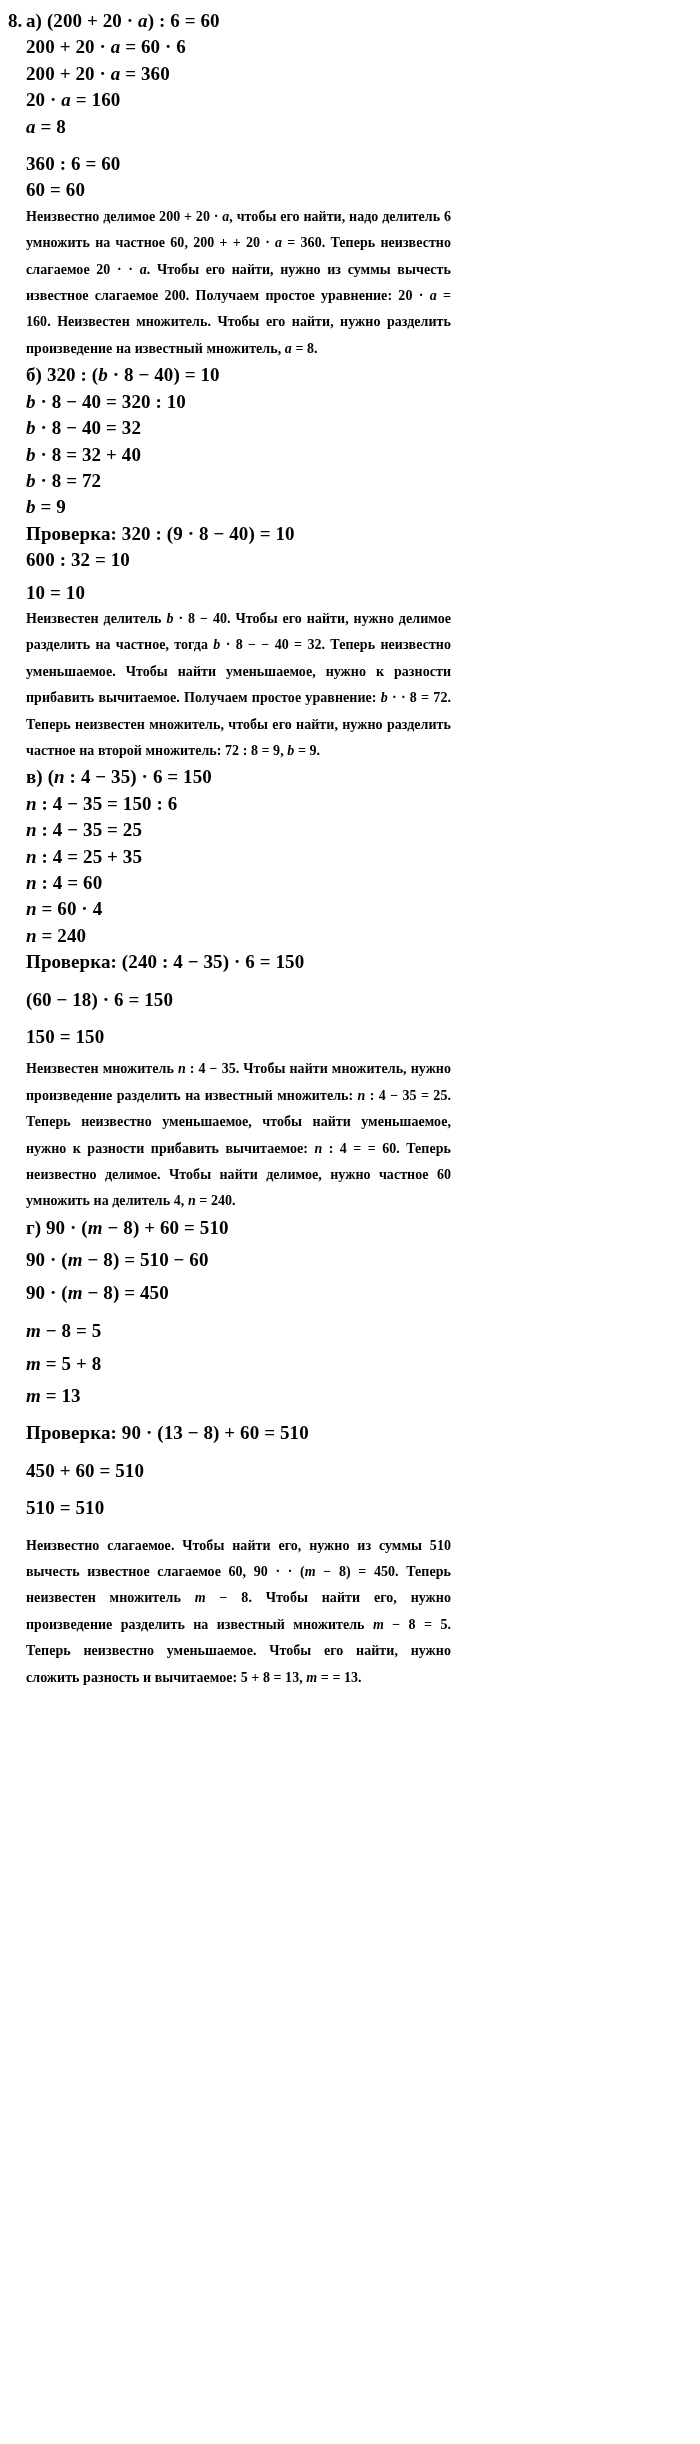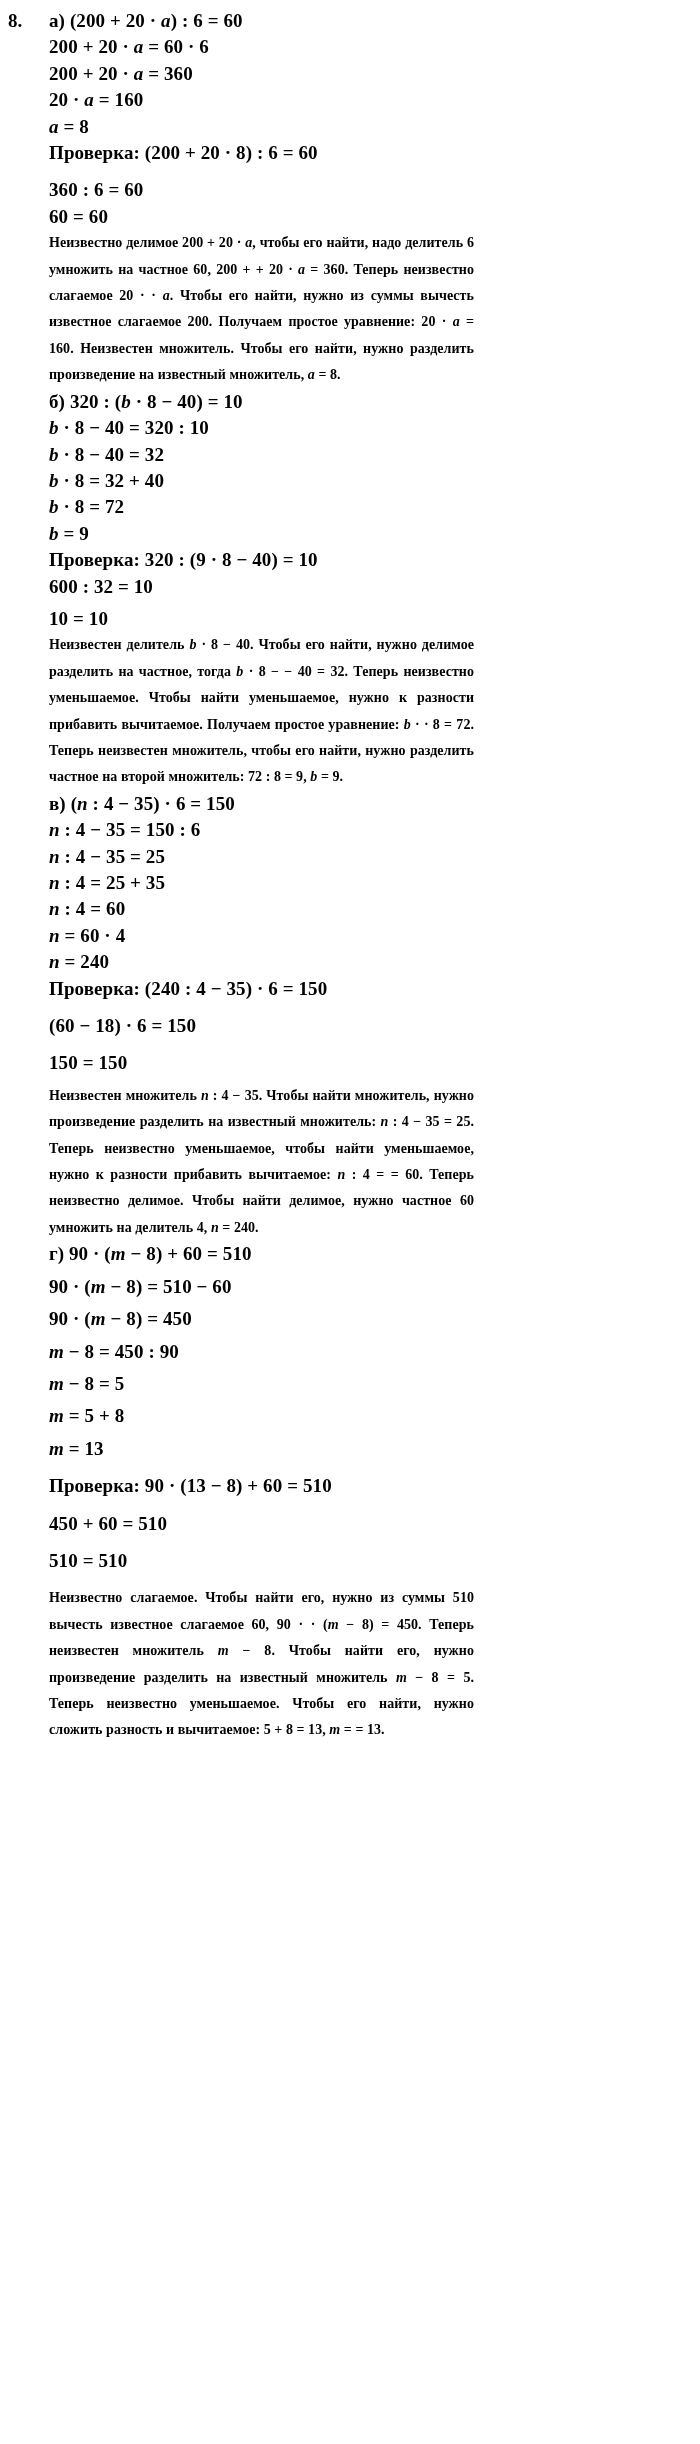--- a/index.html
+++ b/index.html
@@ -29,21 +29,21 @@
   .prob-num {
     position: absolute;
     left: 8px;
     top: 0;
     font-weight: bold;
     font-size: 19px;
     line-height: 26px;
     font-family: "Liberation Serif", "DejaVu Serif", serif;
   }
   .body-col {
-    margin-left: 49px;
+    margin-left: 26px;
     width: 425px;
   }
   
   .eq {
     font-size: 19px;
     line-height: 26.4px;
     font-weight: bold;
     white-space: nowrap;
     letter-spacing: 0.1px;
   }
@@ -74,21 +74,20 @@
 
     <span class="prob-num">8.</span>
 
     <div class="body-col">
 
       <div class="eq"><span class="lbl">а)</span> <span>(200 + 20 · <i>a</i>) : 6 = 60</span></div>
       <div class="eq"><span>200 + 20 · <i>a</i> = 60 · 6</span></div>
       <div class="eq"><span>200 + 20 · <i>a</i> = 360</span></div>
       <div class="eq"><span>20 · <i>a</i> = 160</span></div>
       <div class="eq"><span><i>a</i> = 8</span></div>
-      <div class="eq"><span>Проверка: (200 + 20 · 8) : 6 = 60</span></div>
       <div class="gap-m"></div>
       <div class="eq"><span>360 : 6 = 60</span></div>
       <div class="eq"><span>60 = 60</span></div>
       <p class="para">Неизвестно делимое 200 + 20 · <i>a</i>, чтобы его найти, надо делитель 6 умножить на частное 60, 200 + + 20 · <i>a</i> = 360. Теперь неизвестно слагаемое 20 · · <i>a</i>. Чтобы его найти, нужно из суммы вычесть известное слагаемое 200. Получаем простое уравнение: 20 · <i>a</i> = 160. Неизвестен множитель. Чтобы его найти, нужно разделить произведение на известный множитель, <i>a</i> = 8.</p>
 
       <div class="eq"><span class="lbl">б)</span> <span>320 : (<i>b</i> · 8 − 40) = 10</span></div>
       <div class="eq"><span><i>b</i> · 8 − 40 = 320 : 10</span></div>
       <div class="eq"><span><i>b</i> · 8 − 40 = 32</span></div>
       <div class="eq"><span><i>b</i> · 8 = 32 + 40</span></div>
       <div class="eq"><span><i>b</i> · 8 = 72</span></div>
@@ -113,21 +112,20 @@
       <div class="eq"><span>150 = 150</span></div>
       <div class="gap-s"></div>
       <p class="para">Неизвестен множитель <i>n</i> : 4 − 35. Чтобы найти множитель, нужно произведение разделить на известный множитель: <i>n</i> : 4 − 35 = 25. Теперь неизвестно уменьшаемое, чтобы найти уменьшаемое, нужно к разности прибавить вычитаемое: <i>n</i> : 4 = = 60. Теперь неизвестно делимое. Чтобы найти делимое, нужно частное 60 умножить на делитель 4, <i>n</i> = 240.</p>
 
       <div class="eq"><span class="lbl">г)</span> <span>90 · (<i>m</i> − 8) + 60 = 510</span></div>
       <div class="gap-s"></div>
       <div class="eq"><span>90 · (<i>m</i> − 8) = 510 − 60</span></div>
       <div class="gap-s"></div>
       <div class="eq"><span>90 · (<i>m</i> − 8) = 450</span></div>
       <div class="gap-s"></div>
-      <div class="eq"><span><i>m</i> − 8 = 450 : 90</span></div>
       <div class="gap-s"></div>
       <div class="eq"><span><i>m</i> − 8 = 5</span></div>
       <div class="gap-s"></div>
       <div class="eq"><span><i>m</i> = 5 + 8</span></div>
       <div class="gap-s"></div>
       <div class="eq"><span><i>m</i> = 13</span></div>
       <div class="gap-m"></div>
       <div class="eq"><span>Проверка: 90 · (13 − 8) + 60 = 510</span></div>
       <div class="gap-m"></div>
       <div class="eq"><span>450 + 60 = 510</span></div>

